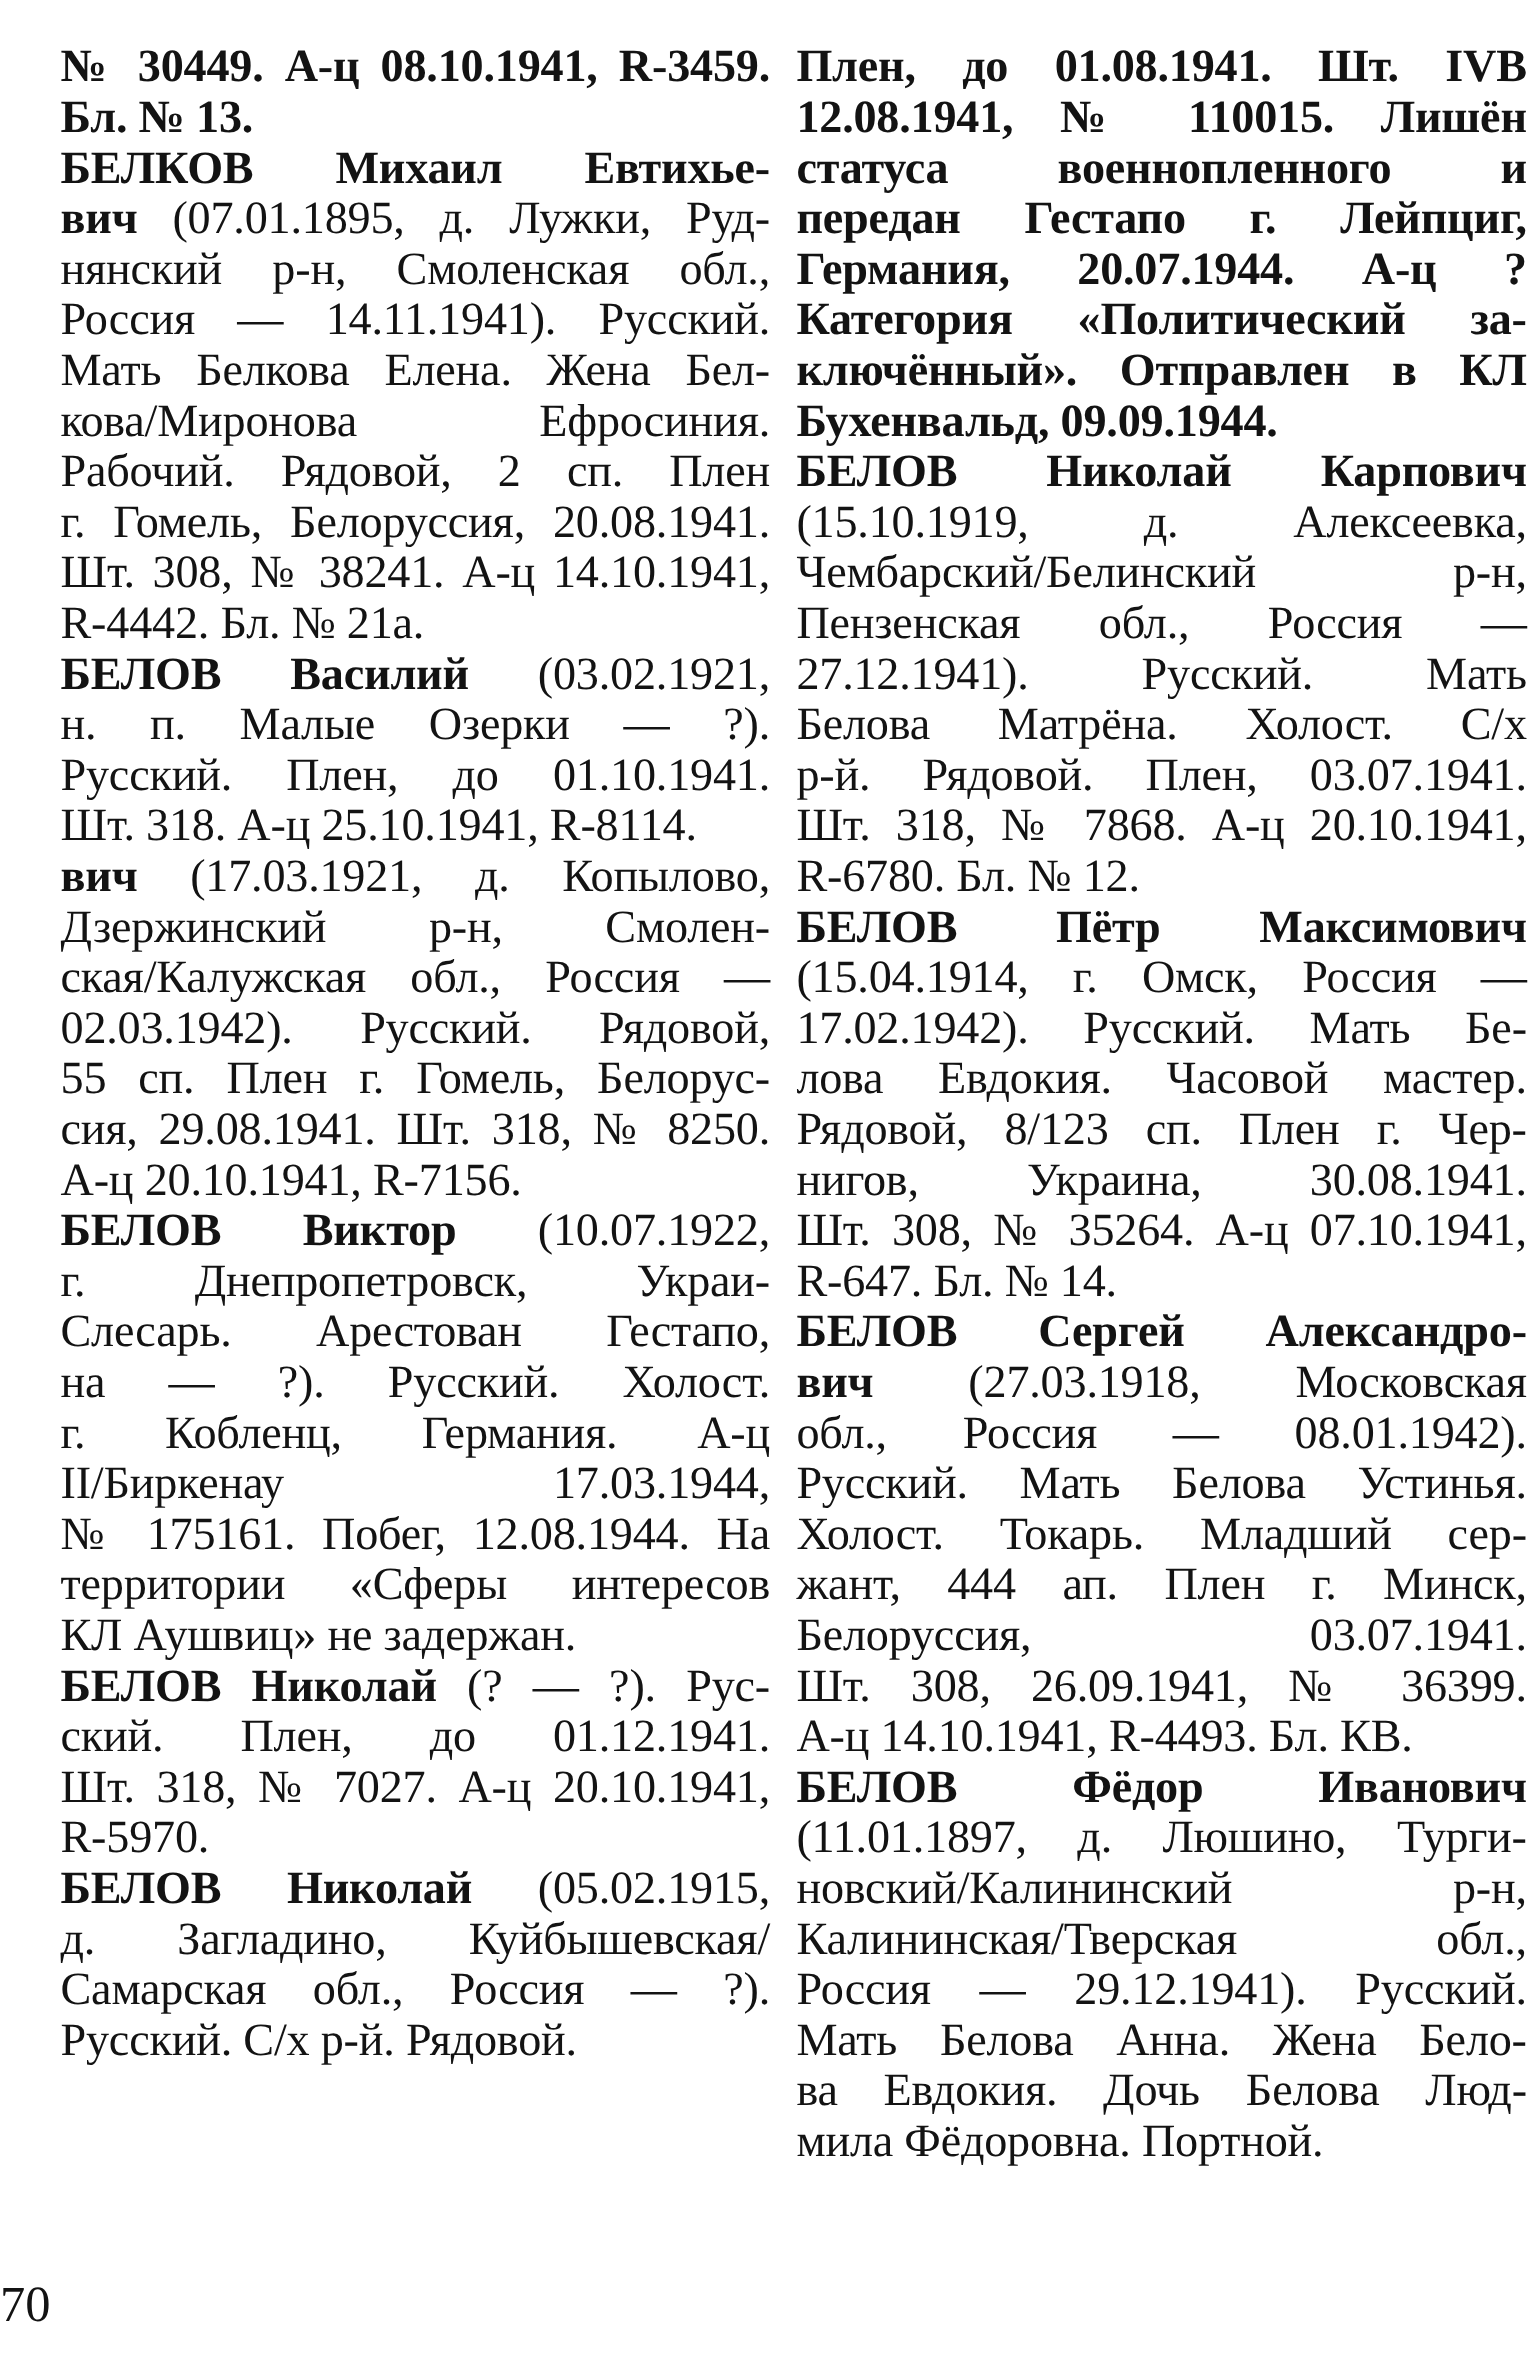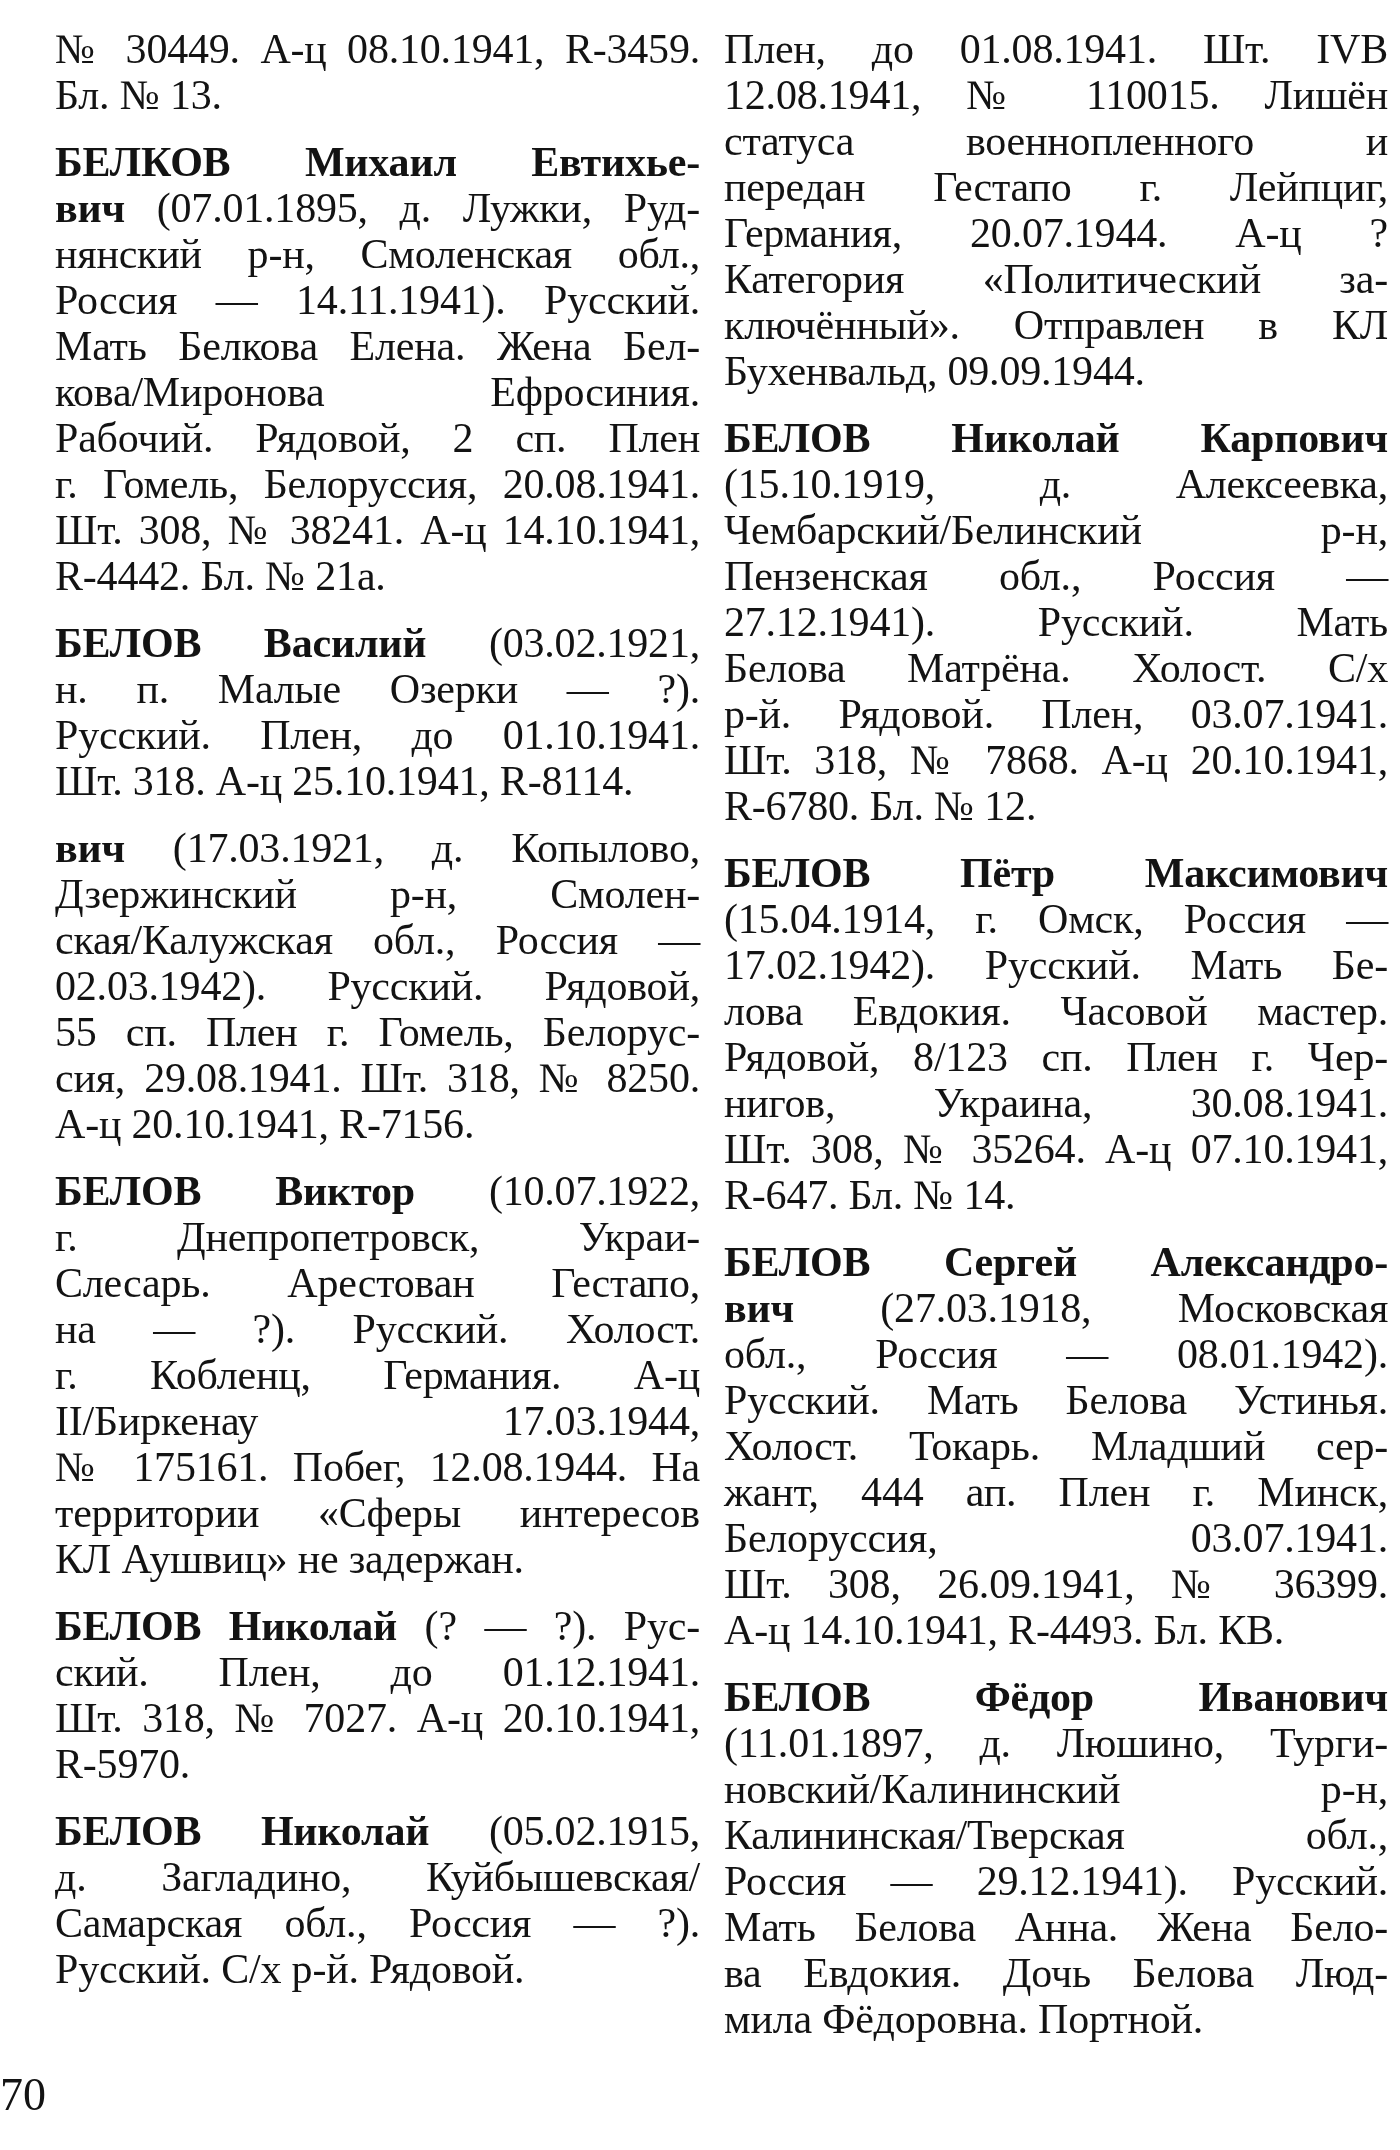--- a/index.html
+++ b/index.html
@@ -14,22 +14,22 @@
     font-family: "Liberation Serif", "DejaVu Serif", serif;
     color: #131313;
     overflow: hidden;
   }
   .col {
     position: absolute;
     top: 26px;
   }
   #col-left  { left: 55px;  width: 645px; }
   #col-right { left: 724px; width: 664px; }
-  .entry { margin-top: 21px; }
-  .entry:first-child { margin-top: 0; }
+  .entry { }
+  .entry:first-child { margin-top: 12px; font-weight: bold; }
   .line {
     font-size: 42px;
     line-height: 46px;
     white-space: nowrap;
     text-align: justify;
     text-align-last: justify;
     letter-spacing: -0.2px;
   }
   .line.lastline {
     text-align-last: left;

